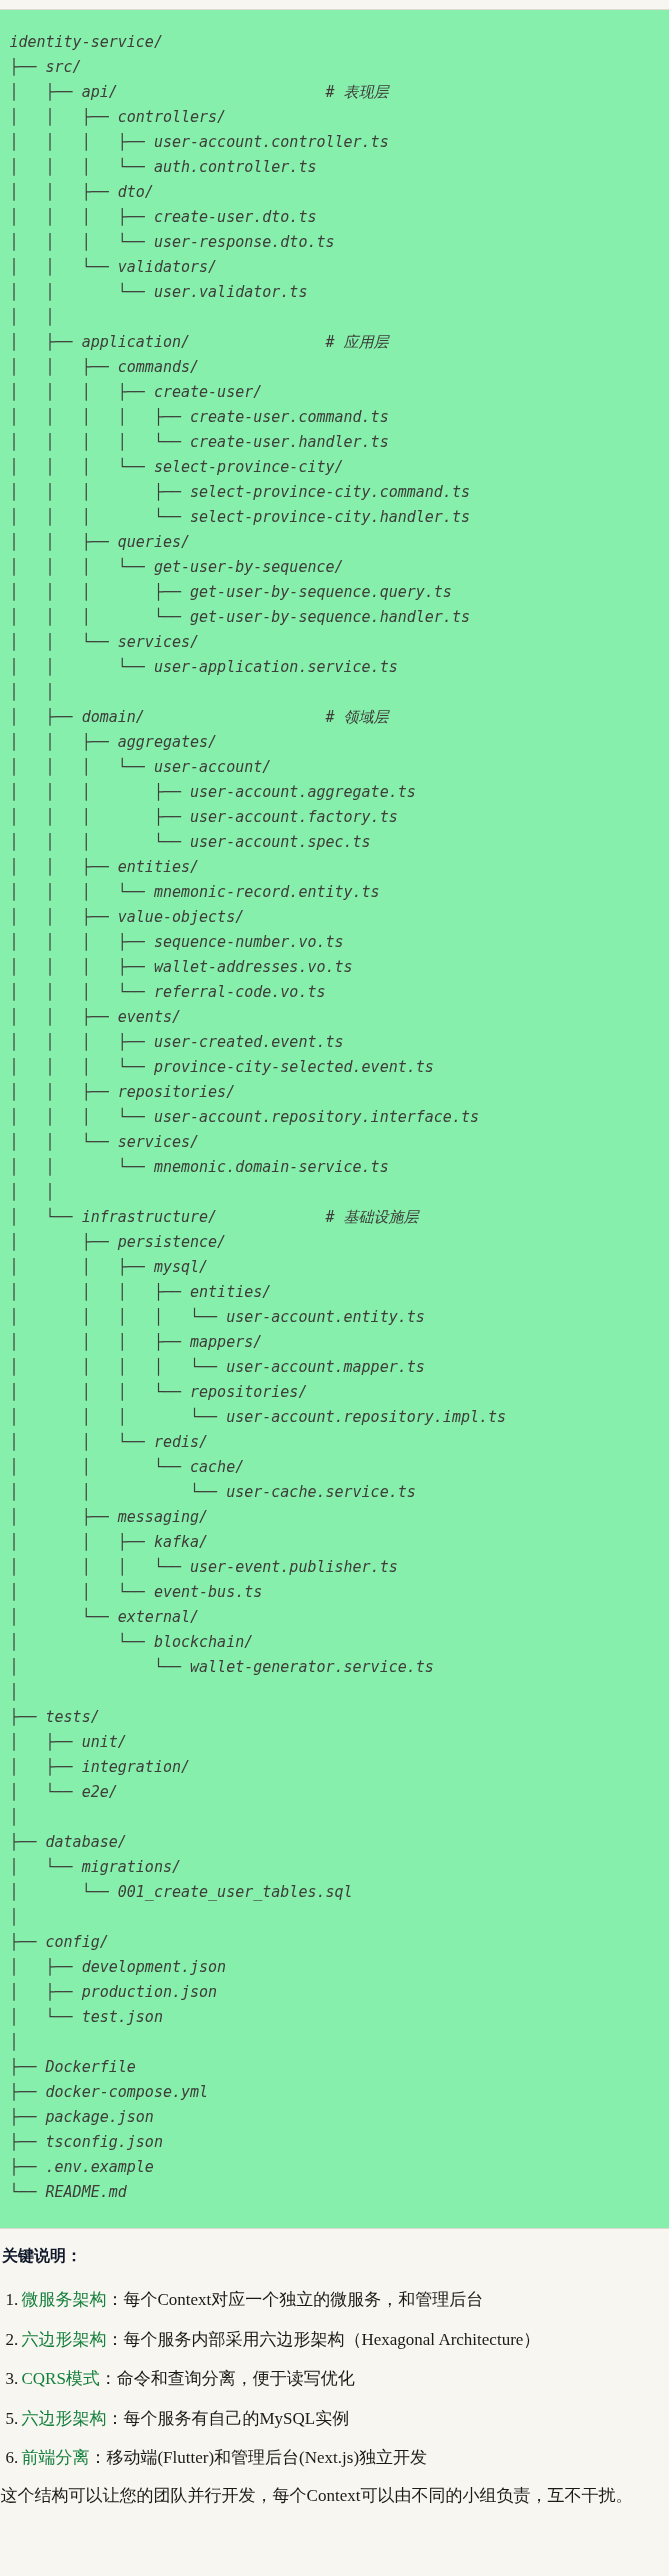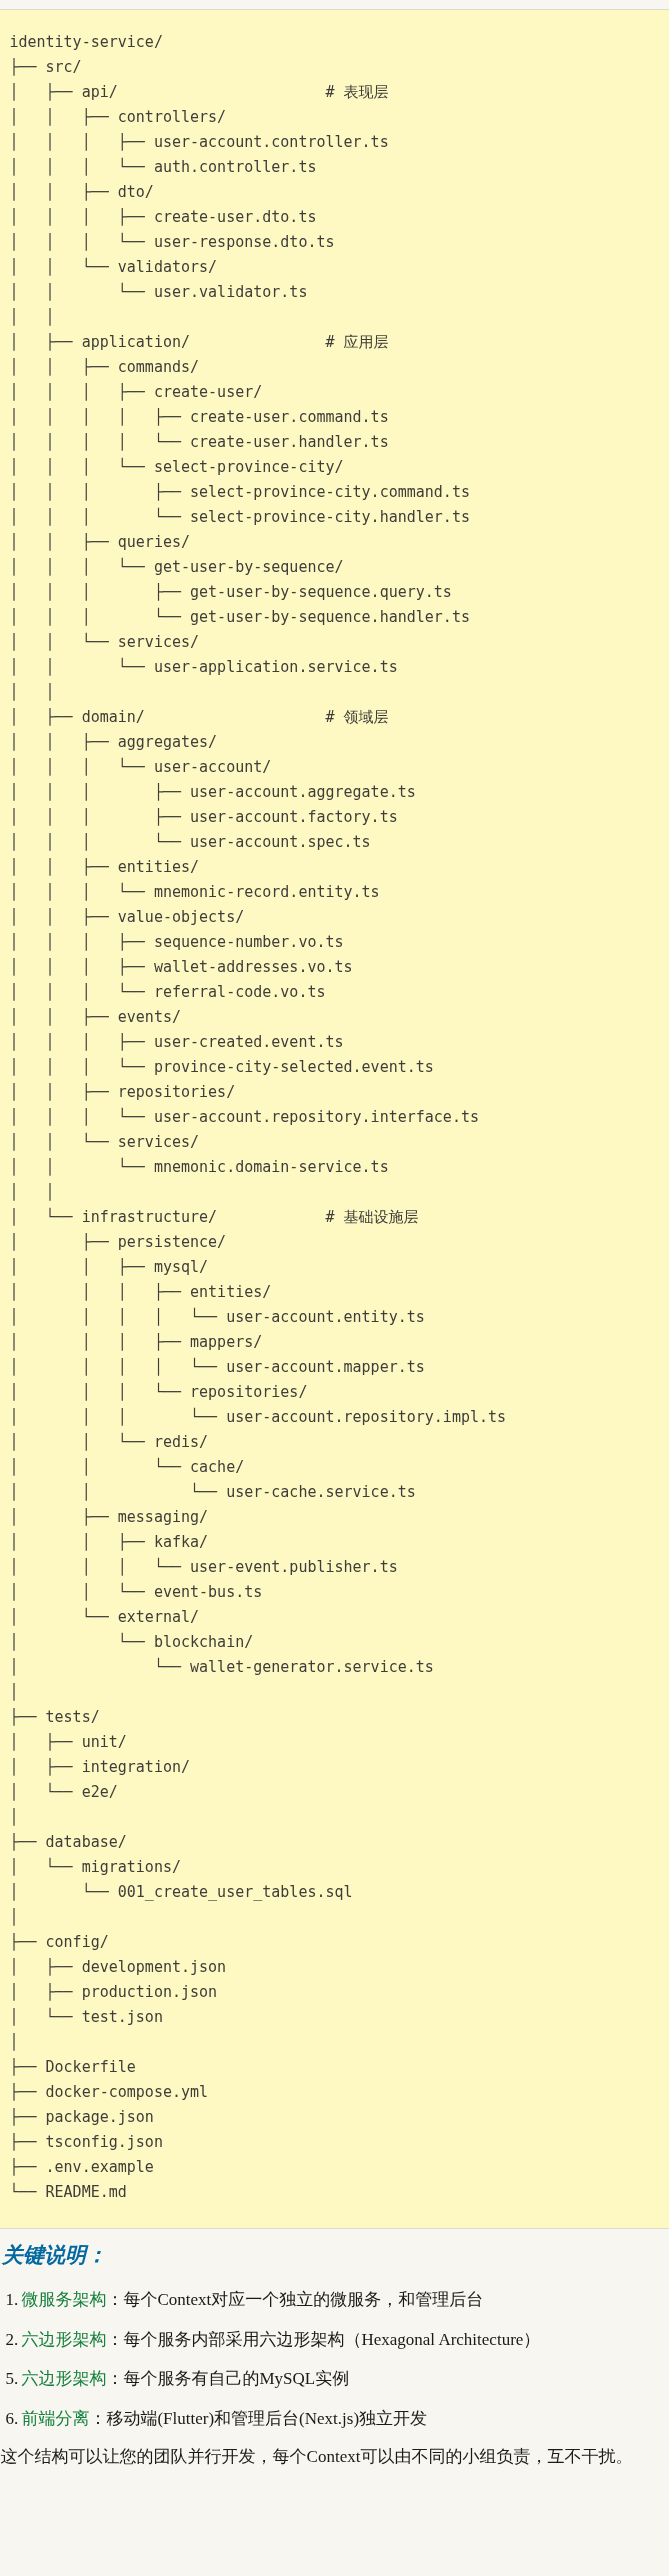--- a/index.html
+++ b/index.html
@@ -18,41 +18,41 @@
   .doc-title {
     margin: 0 5px 8.1px 1.9px;
     font-size: 21px;
     line-height: 27.5px;
     font-weight: bold;
     color: #141310;
     letter-spacing: 0.3px;
   }
   .code-block {
     margin: 0;
-    background: #fef9c3;
+    background: #86efac;
     border-top: 0.6px solid #dcd9d1;
     border-bottom: 0.6px solid #dcd9d1;
     padding: 20.6px 7.5px 23px 9.4px;
     overflow: hidden;
+    font-style: italic;
   }
   .code-block code {
     font-family: "DejaVu Sans Mono", "Liberation Mono", monospace;
     font-size: 15px;
     line-height: 25px;
     color: #3e3d39;
     white-space: pre;
     display: block;
   }
   .notes-heading {
     margin: 13px 5px 13.8px 1.9px;
-    font-size: 21px;
+    font-size: 16px;
     line-height: 27.5px;
     font-weight: bold;
-    color: #0369a1;
-    font-style: italic;
+    color: #0f172a;
   }
   .notes-list {
     list-style: none;
     margin: 0;
     padding: 3.8px 5px 0 5.6px;
   }
   .notes-list li {
     font-size: 17px;
     line-height: 25px;
     margin-bottom: 14.4px;
@@ -164,20 +164,21 @@
 ├── package.json
 ├── tsconfig.json
 ├── .env.example
 └── README.md</code></pre>
 
   <h2 class="notes-heading">关键说明：</h2>
 
   <ol class="notes-list">
       <li><span class="note-num">1.</span><span class="note-term">微服务架构</span><span>：</span><span>每个Context对应一个独立的微服务，和管理后台</span></li>
       <li><span class="note-num">2.</span><span class="note-term">六边形架构</span><span>：</span><span>每个服务内部采用六边形架构（Hexagonal Architecture）</span></li>
+      <li><span class="note-num">3.</span><span class="note-term">CQRS模式</span><span>：</span><span>命令和查询分离，便于读写优化</span></li>
       <li><span class="note-num">5.</span><span class="note-term">六边形架构</span><span>：</span><span>每个服务有自己的MySQL实例</span></li>
       <li><span class="note-num">6.</span><span class="note-term">前端分离</span><span>：</span><span>移动端(Flutter)和管理后台(Next.js)独立开发</span></li>
     </ol>
 
   <p class="closing-note">这个结构可以让您的团队并行开发，每个Context可以由不同的小组负责，互不干扰。</p>
 
 </div>
 
 
 </body></html>

